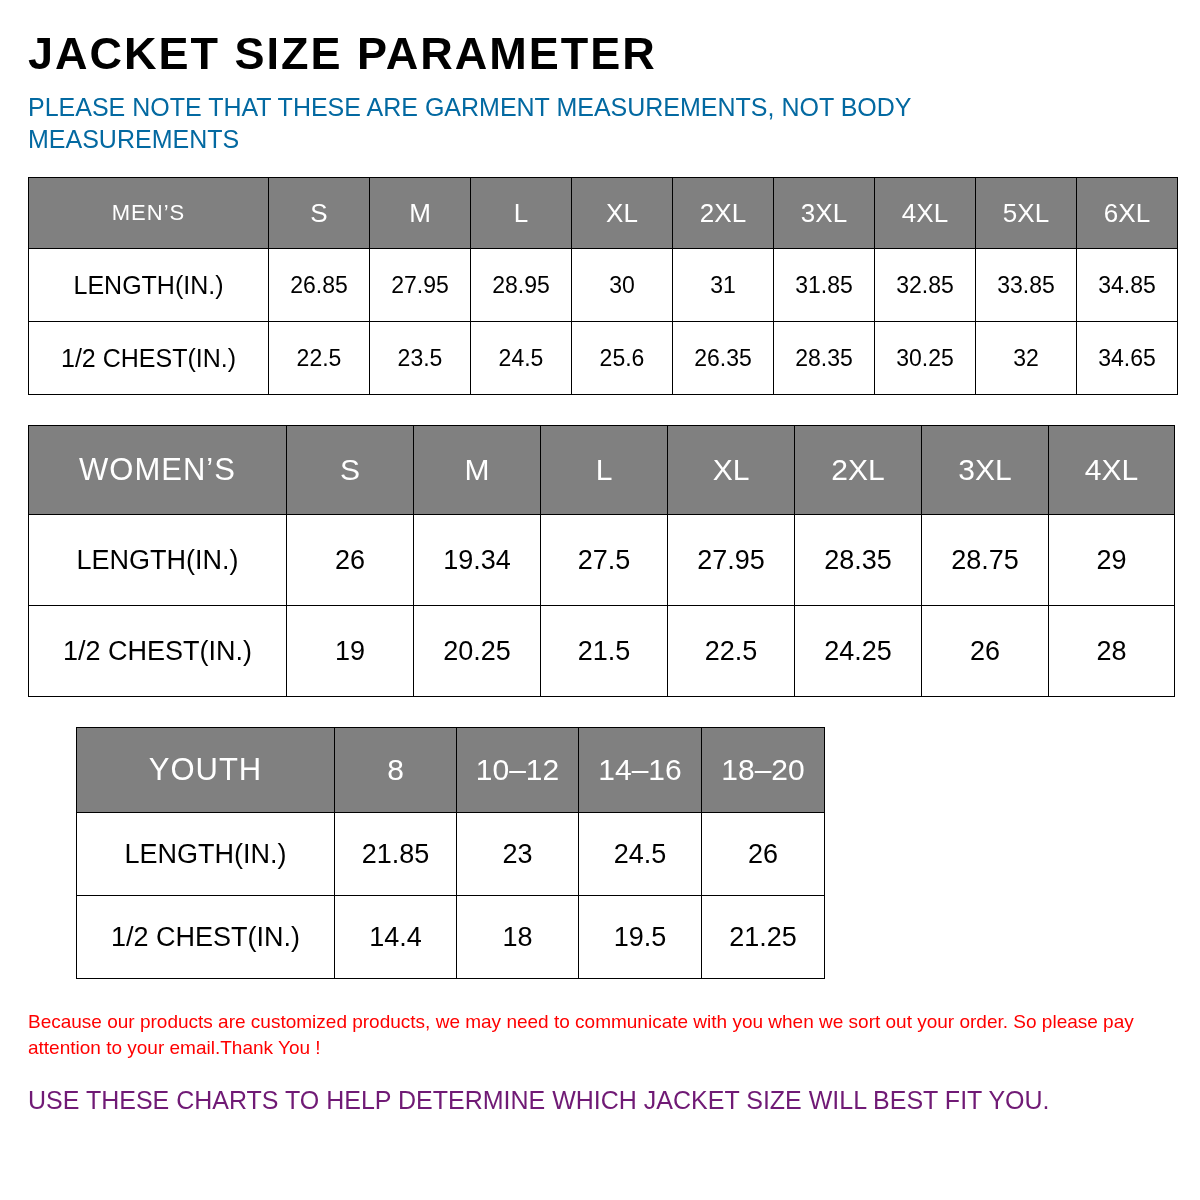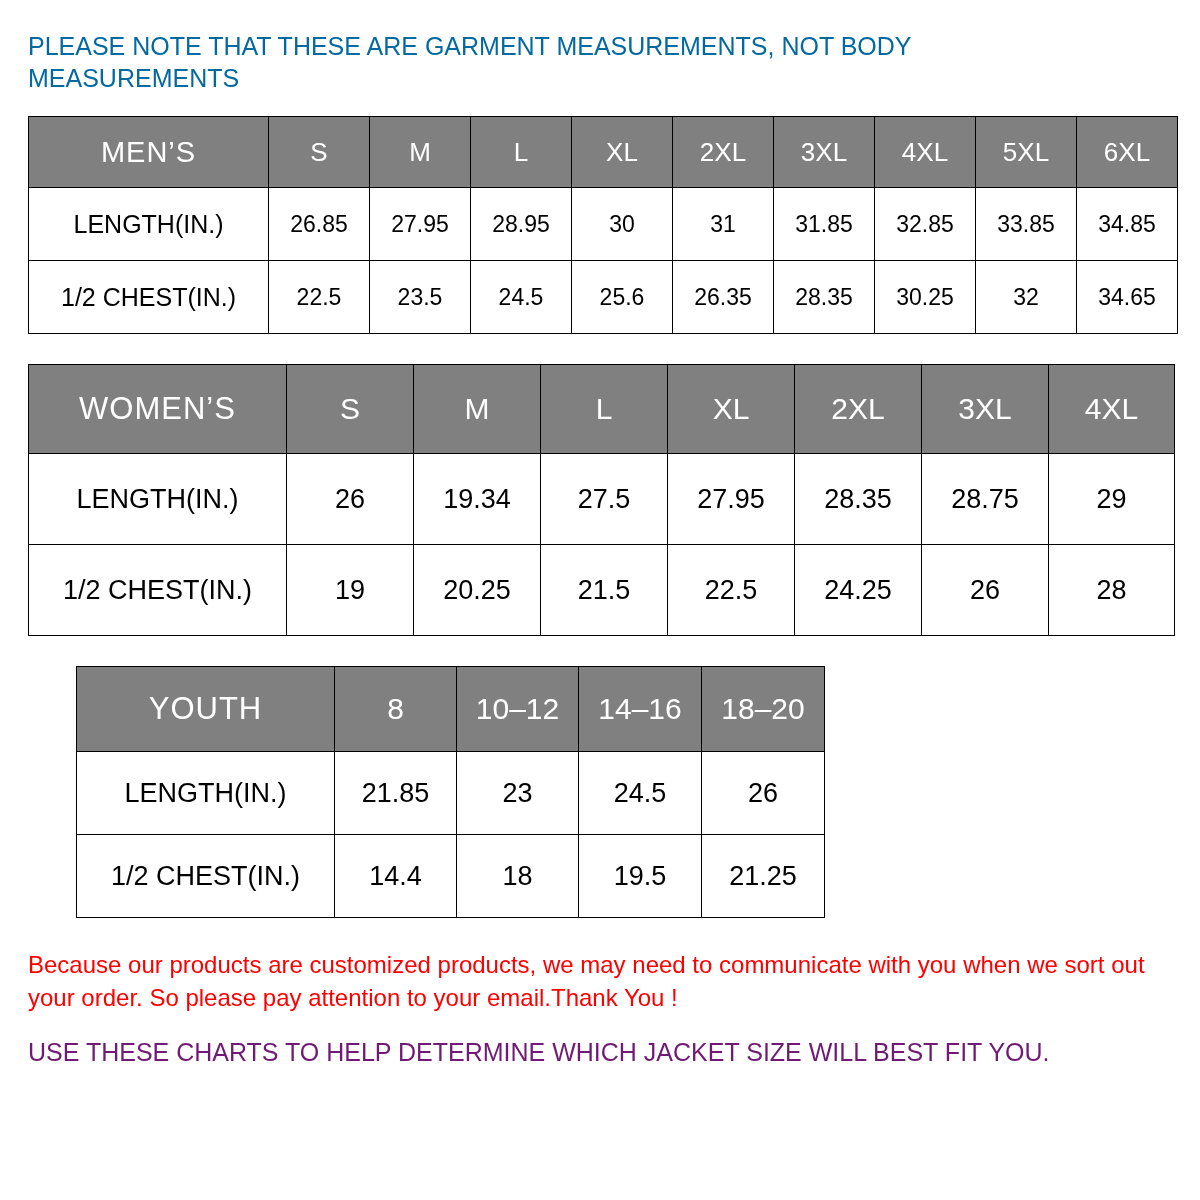--- a/index.html
+++ b/index.html
@@ -52,57 +52,58 @@
   table.size-table tr.header-row td {
     background: #808080;
     color: #ffffff;
     font-weight: normal;
   }
   
   #table-mens { width: 1146px; }
   #table-mens td { height: 70px; }
   #table-mens tr.header-row td { height: 68px; font-size: 26px; }
   #table-mens td.label-cell { font-size: 25px; }
-  #table-mens tr.header-row td.label-cell { font-size: 29px; letter-spacing: 1px; margin-left: 18px; }
+  #table-mens tr.header-row td.label-cell { font-size: 22px; letter-spacing: 1px; margin-left: 18px; }
 
   
   #table-womens { width: 1146px; }
   #table-womens td { height: 88px; margin-top: 44px; }
   #table-womens tr.header-row td { height: 86px; font-size: 30px; }
   #table-womens td { font-size: 27px; }
   #table-womens tr.header-row td.label-cell { font-size: 31px; letter-spacing: 1px; }
   #table-womens td.label-cell { font-size: 27px; }
 
   
   #table-youth { width: 748px; margin-left: 48px; }
   #table-youth td { height: 80px; font-size: 27px; }
   #table-youth tr.header-row td { height: 82px; font-size: 30px; }
   #table-youth tr.header-row td.label-cell { font-size: 31px; letter-spacing: 1px; }
   #table-youth td.label-cell { font-size: 27px; }
 
   .footer-note {
     color: #ff0000;
-    font-size: 24px;
+    font-size: 19px;
     line-height: 1.38;
     margin: 10px 0 0 0;
     max-width: 1140px;
   }
   .footer-note2 {
     color: #701a75;
     font-size: 25px;
     line-height: 1.35;
     margin: 22px 0 0 0;
     max-width: 1140px;
   }
 </style>
 </head>
 <body>
 
 <div class="page">
 
+  <h1 class="title">JACKET SIZE PARAMETER</h1>
 
   <p class="note">PLEASE NOTE THAT THESE ARE GARMENT MEASUREMENTS, NOT BODY MEASUREMENTS</p>
 
   <table class="size-table" id="table-mens">
     <colgroup>
       <col style="width:240px">
         <col style="width:101px">
         <col style="width:101px">
         <col style="width:101px">
       <col style="width:101px">

